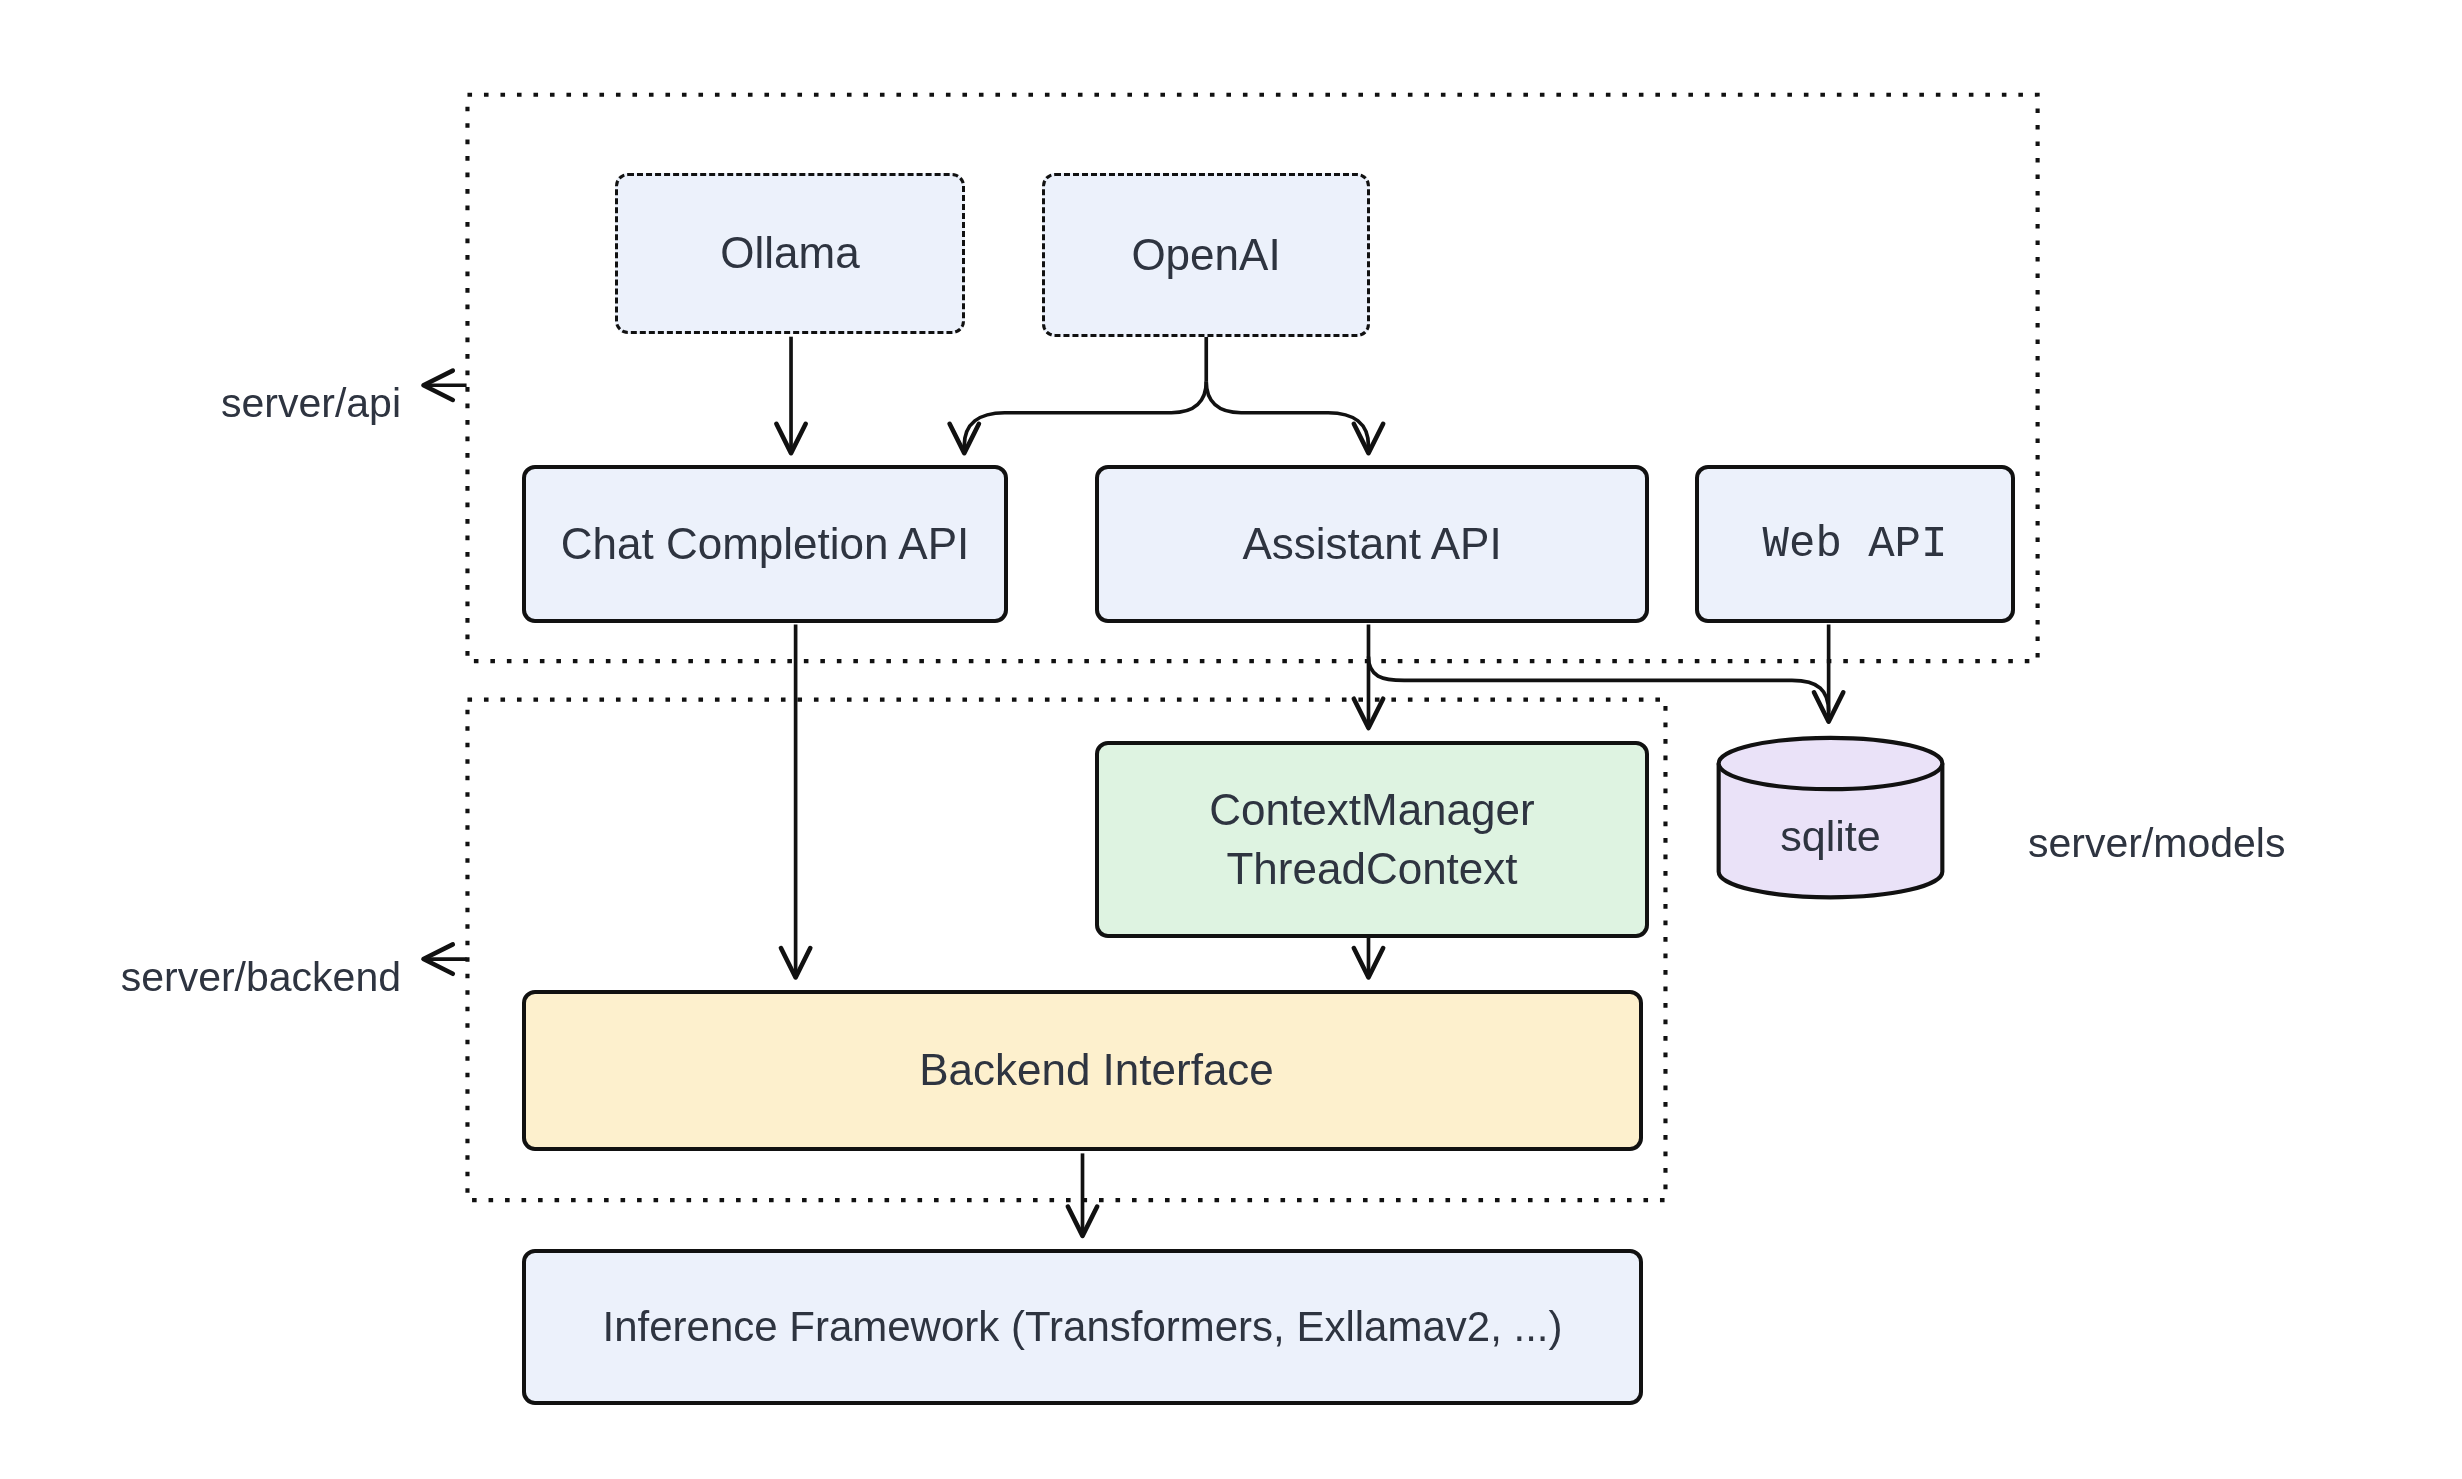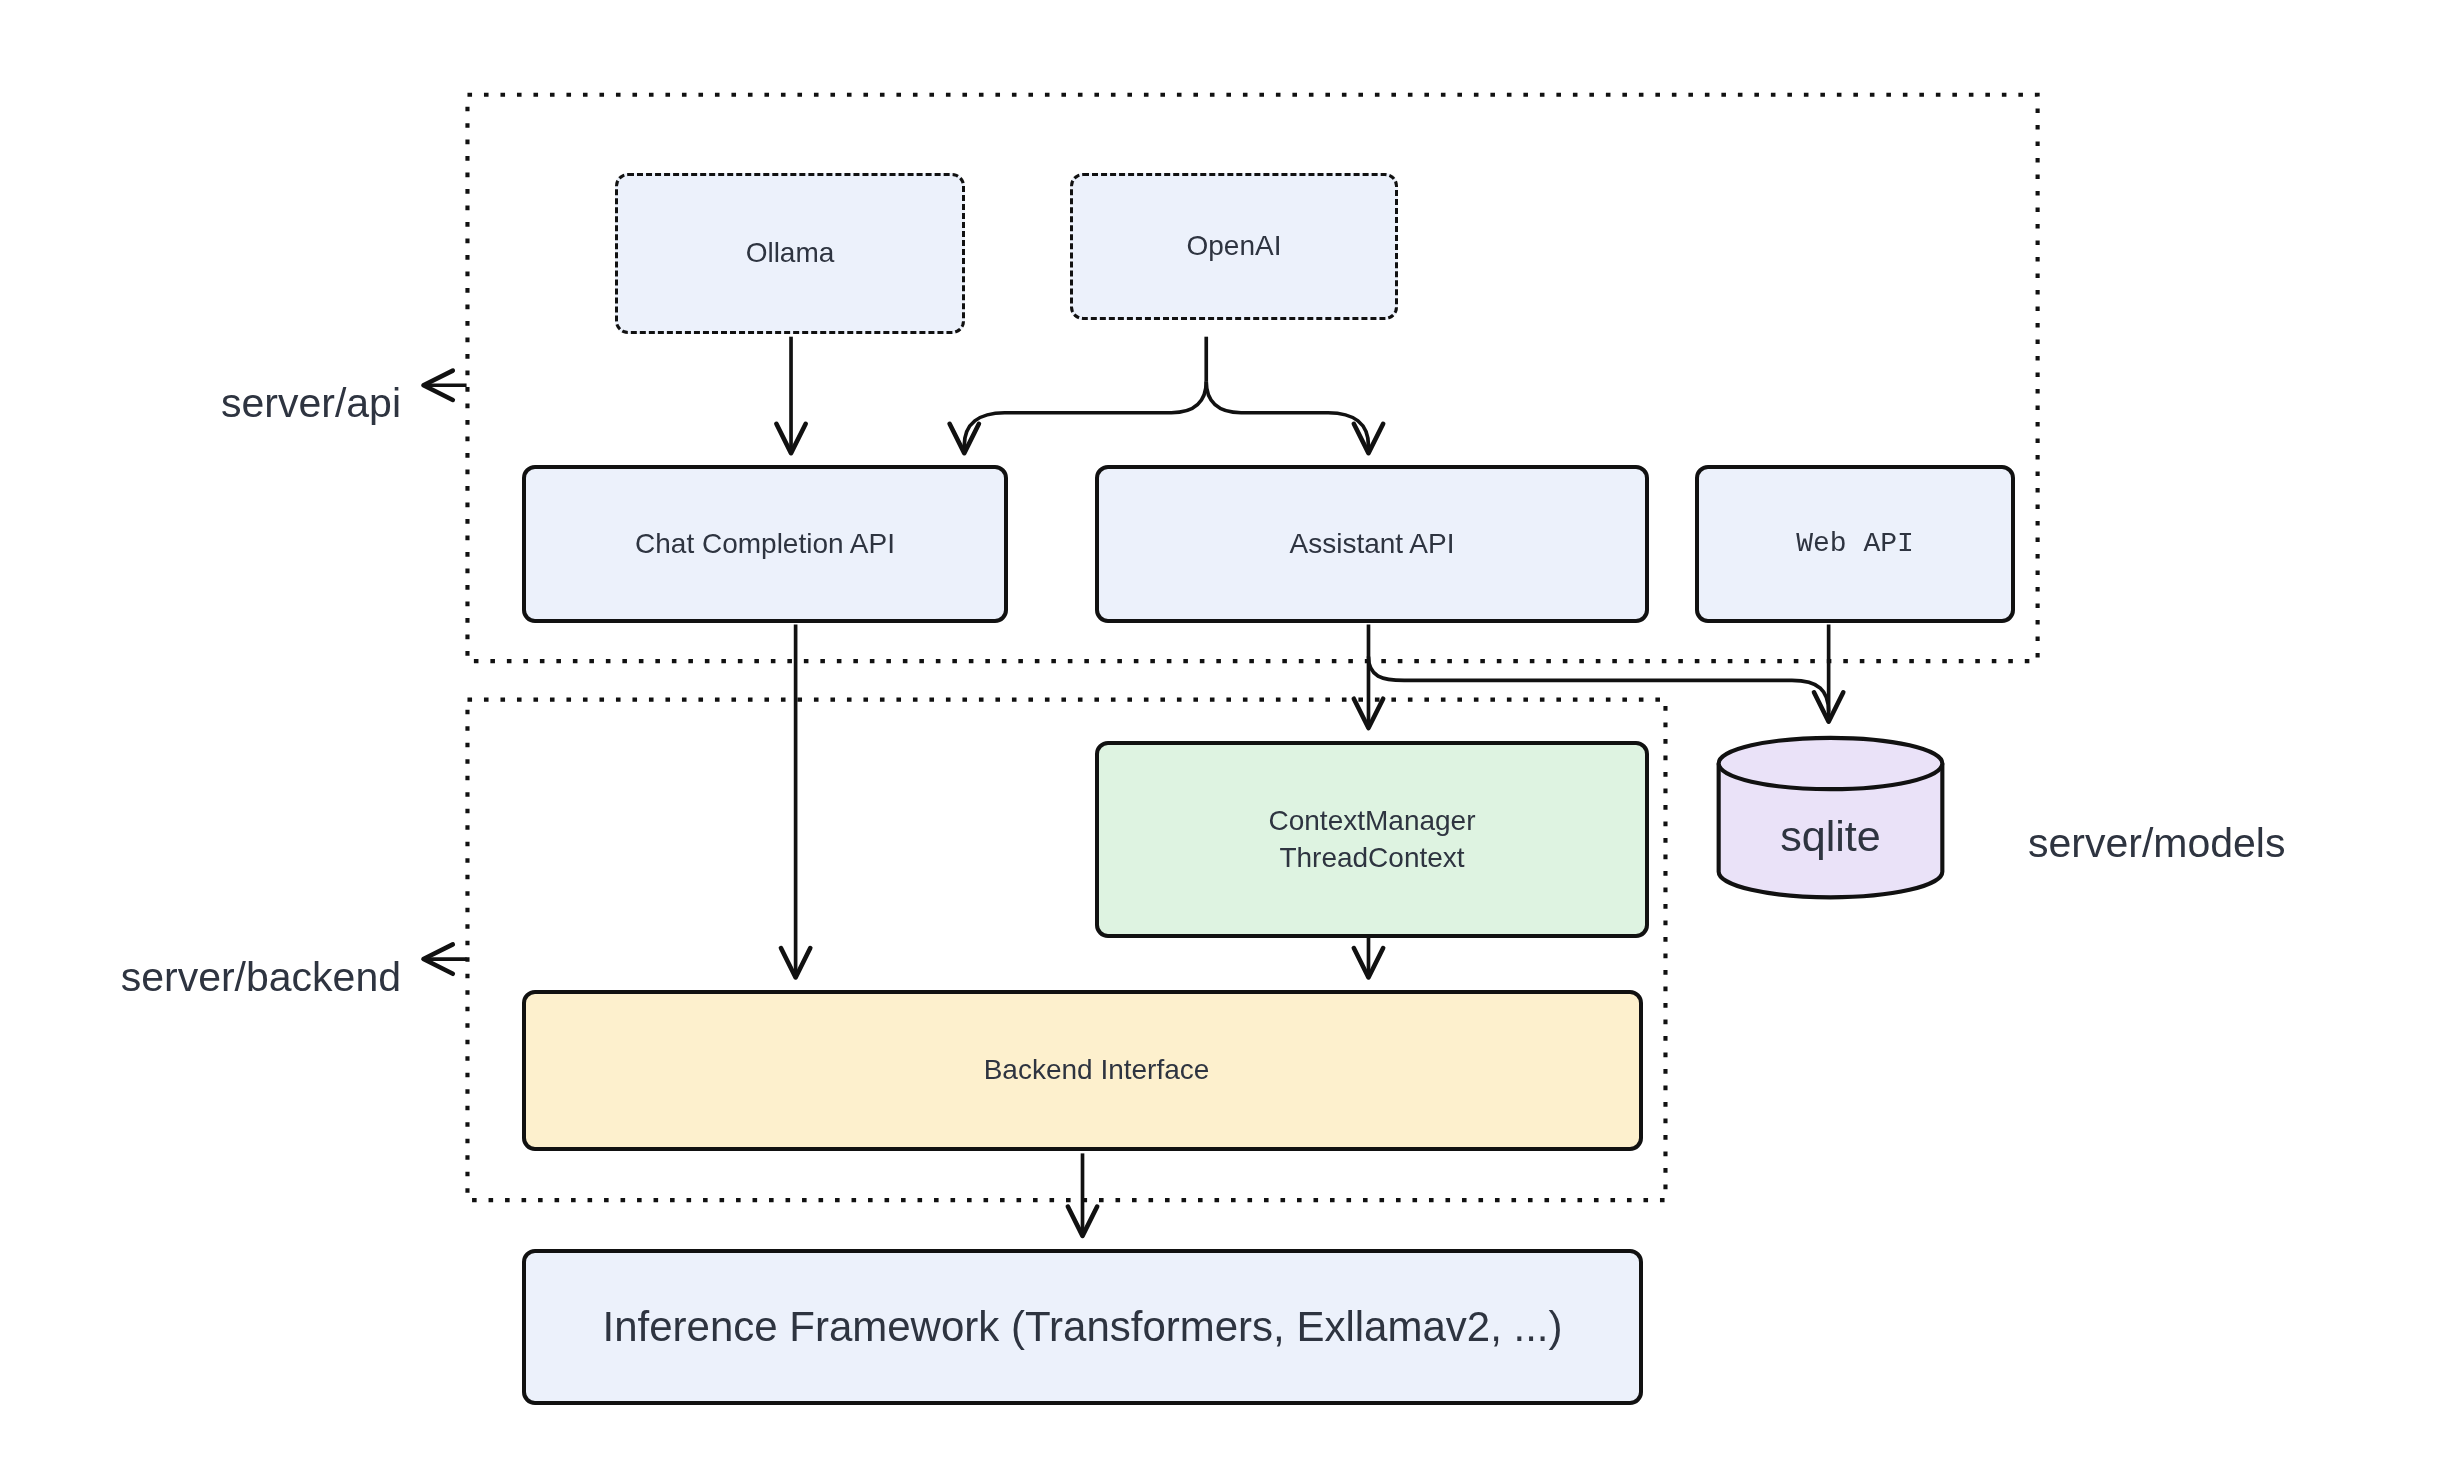--- a/index.html
+++ b/index.html
@@ -25,21 +25,21 @@
   .node {
     position: absolute;
     box-sizing: border-box;
     border: 4.6px solid #111111;
     border-radius: 13px;
     display: flex;
     flex-direction: column;
     align-items: center;
     justify-content: center;
     text-align: center;
-    font-size: 28px;
+    font-size: 44px;
     line-height: 1.32;
     color: #2e3440;
     z-index: 2;
   }
   .node.dashed {
     border: 3.7px dashed #111111;
   }
   .fill-blue   { background: #ecf1fb; }
   .fill-green  { background: #def3e1; }
   .fill-yellow { background: #fdf0cd; }
@@ -98,21 +98,21 @@
   </svg>
 
   <div class="side-label right-align" style="left:126px; top:363px; width:275px;">server/api</div>
   <div class="side-label right-align" style="left:78px; top:937px; width:323px;">server/backend</div>
   <div class="side-label" style="left:2028px; top:803px;">server/models</div>
 
   <div class="node dashed fill-blue" style="left:615px; top:173px; width:350px; height:161px;">
     <span>Ollama</span>
   </div>
 
-  <div class="node dashed fill-blue" style="left:1042px; top:173px; width:328px; height:147px;margin-left:28px;">
+  <div class="node dashed fill-blue" style="left:1042px; top:173px; width:328px; height:164px;">
     <span>OpenAI</span>
   </div>
 
   <div class="node fill-blue" style="left:522px; top:465px; width:486px; height:158px;">
     <span>Chat Completion API</span>
   </div>
 
   <div class="node fill-blue" style="left:1095px; top:465px; width:554px; height:158px;">
     <span>Assistant API</span>
   </div>

